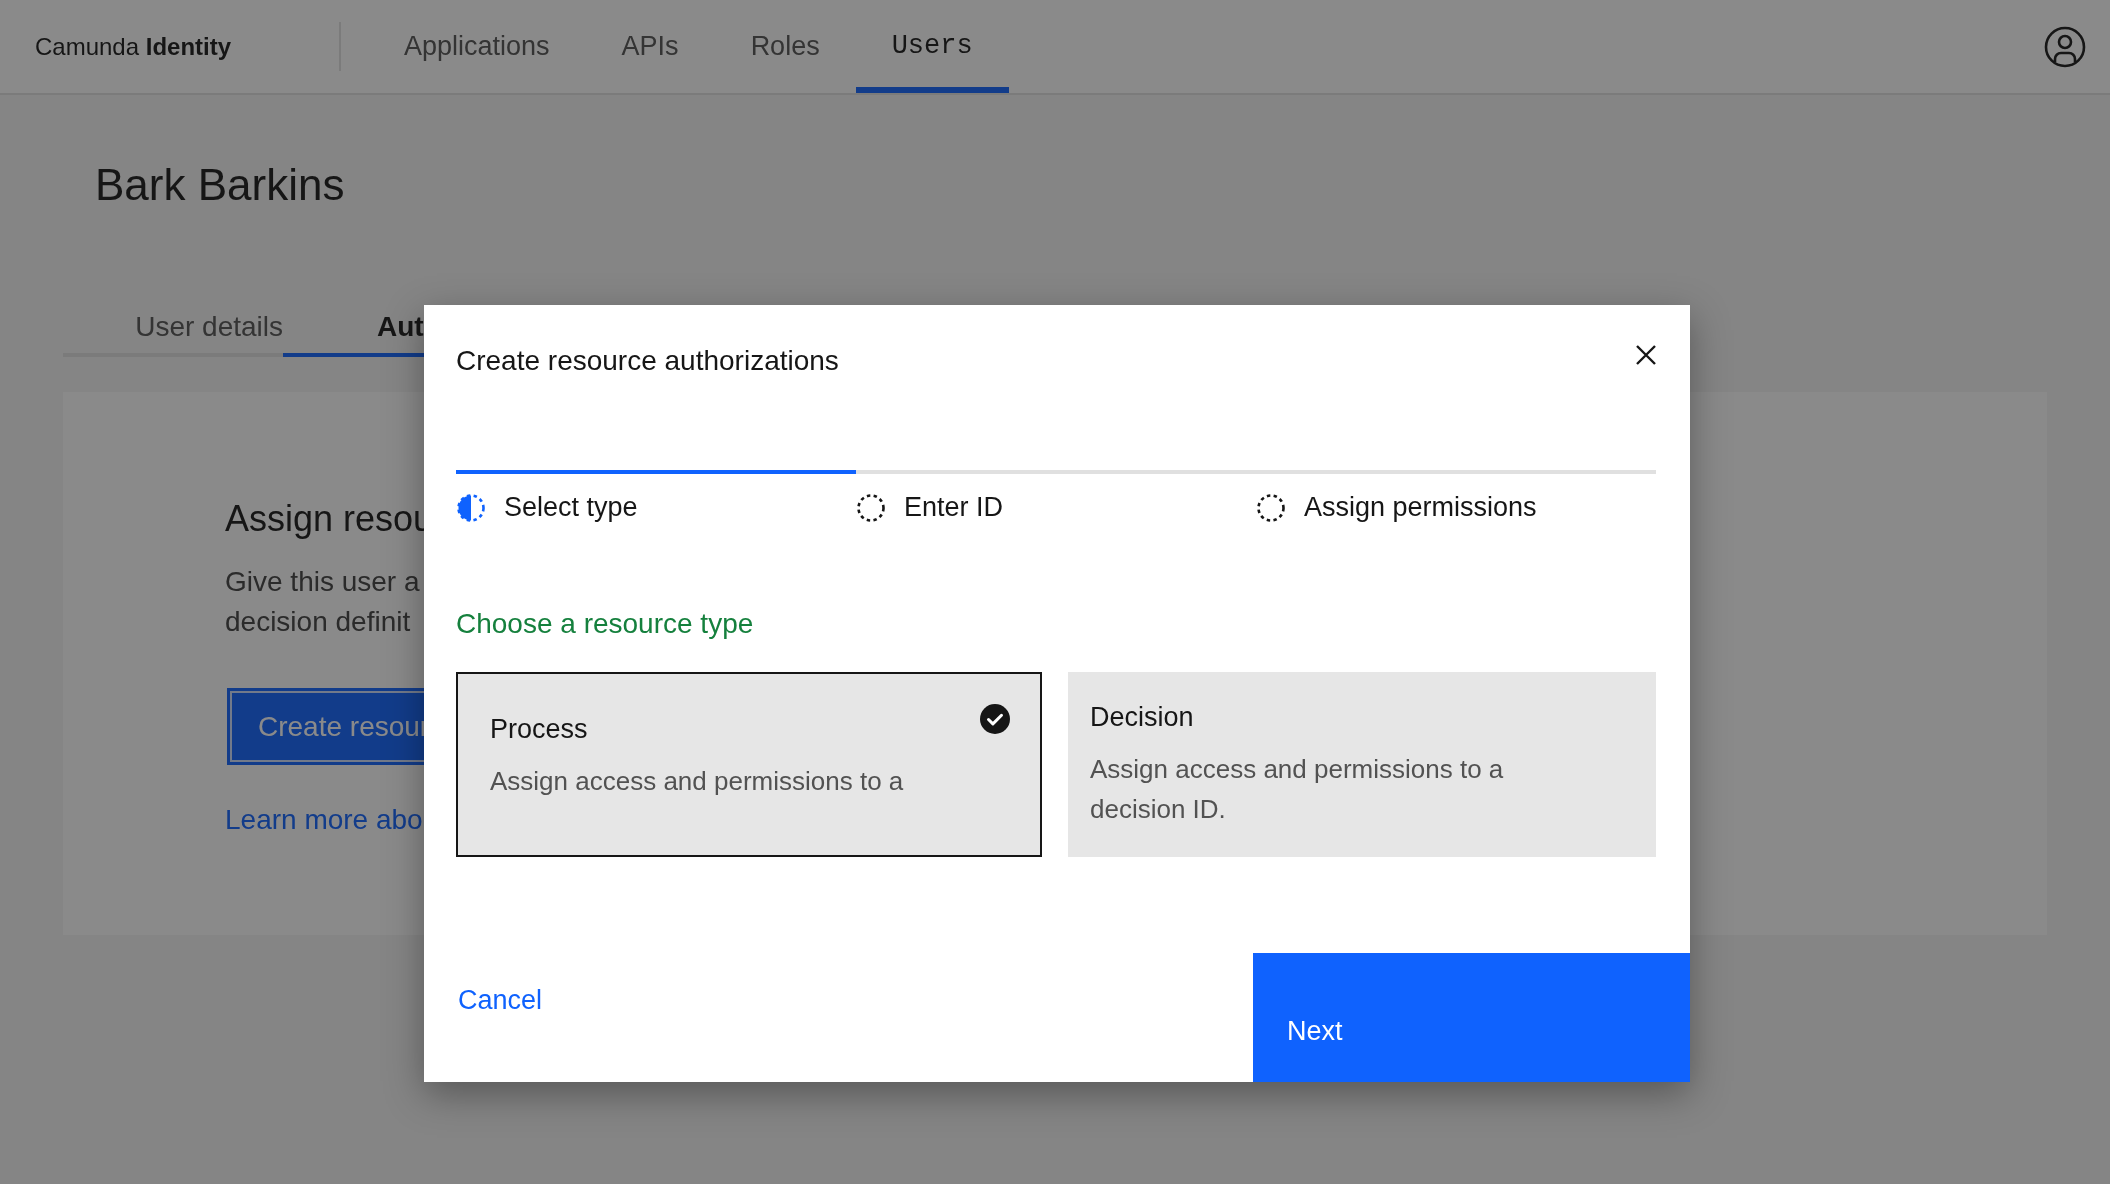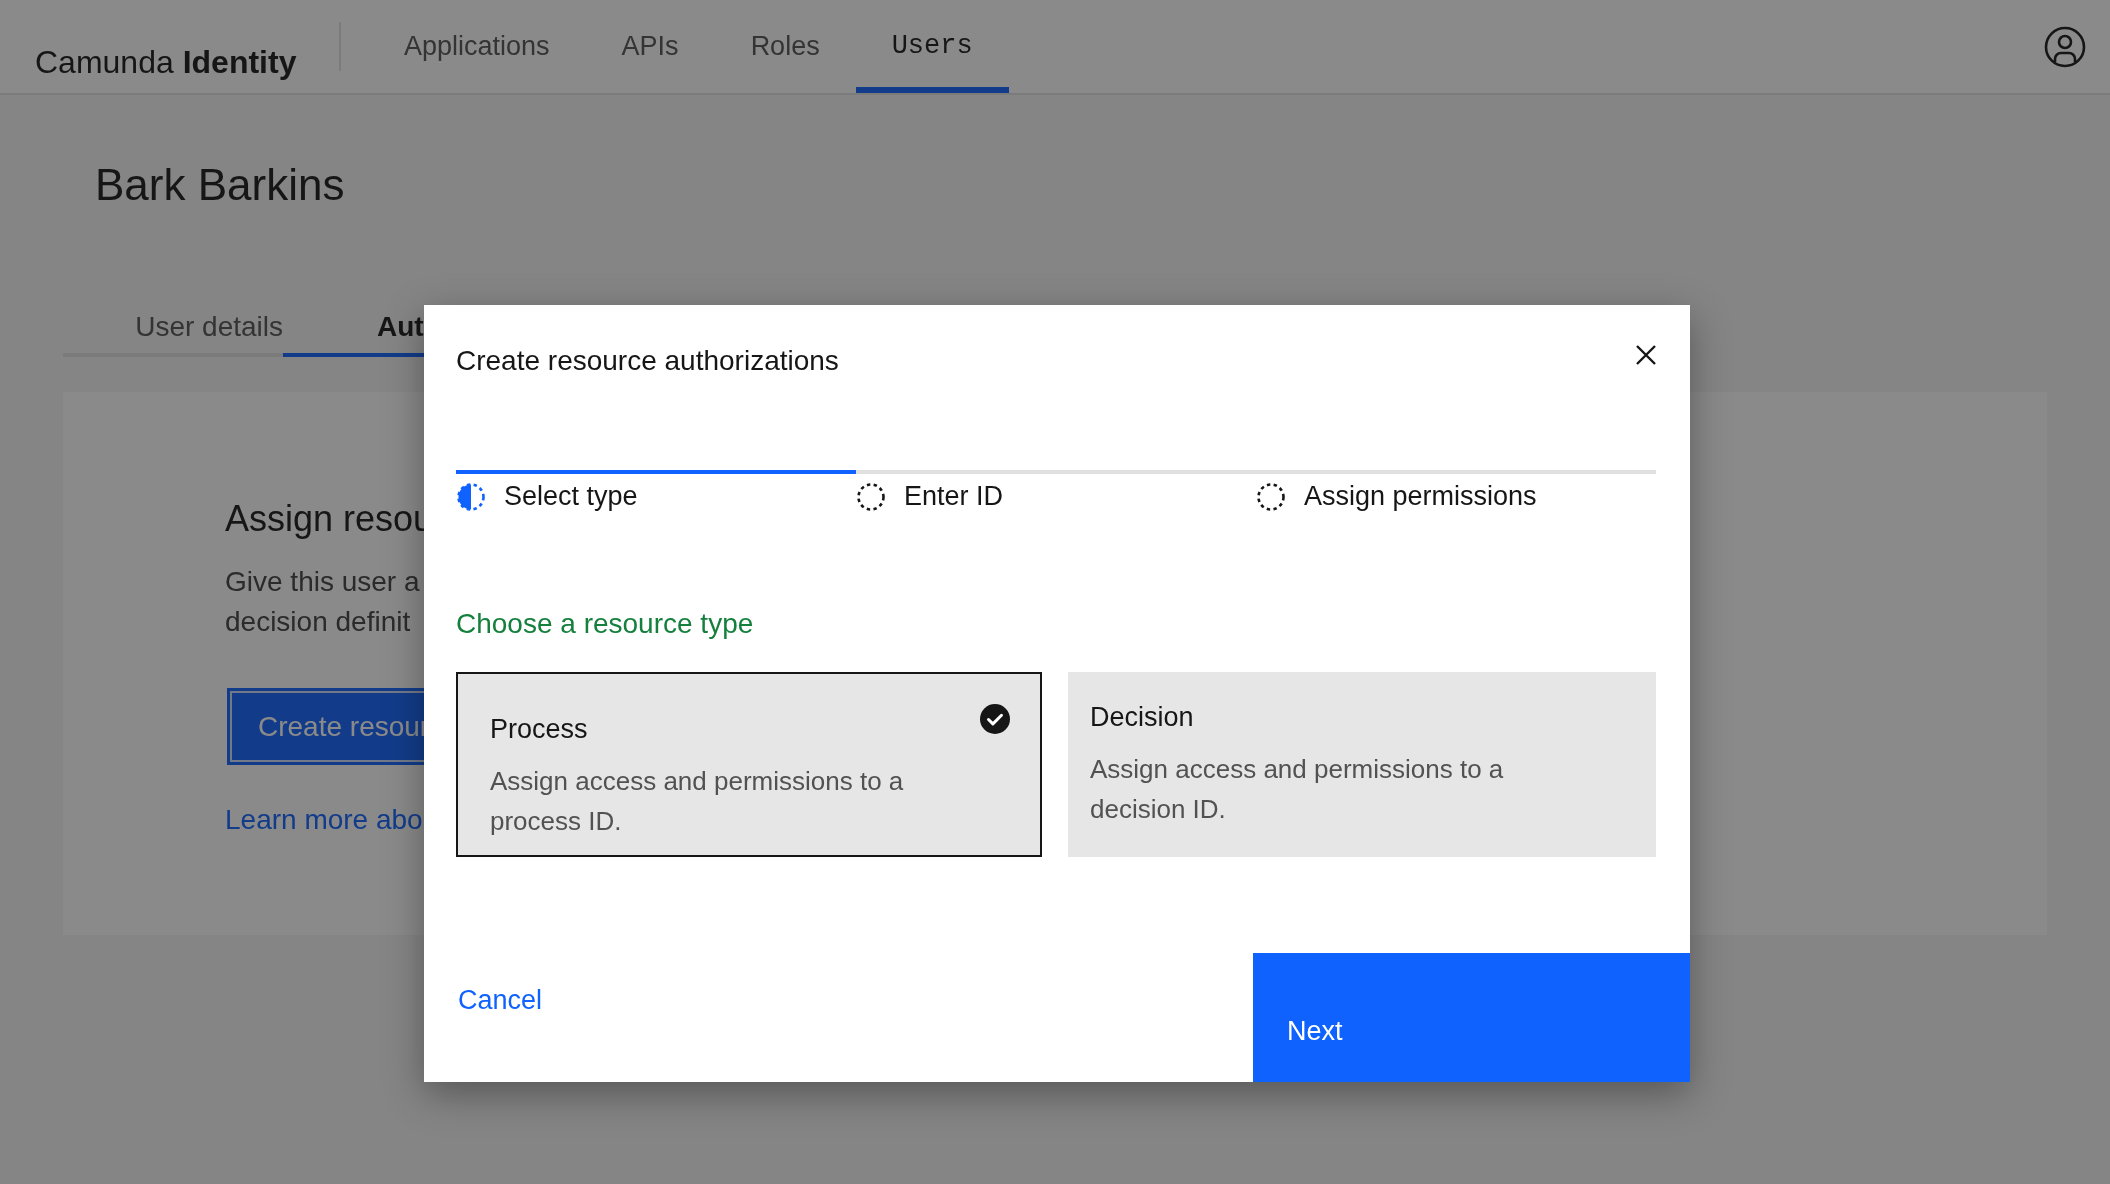--- a/index.html
+++ b/index.html
@@ -10,21 +10,21 @@
     font-family:"Liberation Sans", sans-serif;
     color:#161616;
   }
   
   .header {
     position:absolute; top:0; left:0; width:2110px; height:95px;
     background:#ffffff; border-bottom:2px solid #e0e0e0; z-index:1;
   }
   .brand {
     position:absolute; left:35px; top:0; height:93px; line-height:93px;
-    font-size:32px; color:#161616; white-space:nowrap;margin-top:16px;
+    font-size:24px; color:#161616; white-space:nowrap;
   }
   .brand b { font-weight:700; }
   .brand-divider {
     position:absolute; left:339px; top:22px; width:2px; height:49px; background:#e0e0e0;
   }
   .topnav { position:absolute; left:368px; top:0; height:93px; display:flex; }
   .topnav-item {
     height:93px; line-height:93px; padding:0 36px; font-size:27px;
     color:#525252; cursor:pointer; white-space:nowrap;
   }
@@ -76,21 +76,21 @@
     background:#ffffff; z-index:100; box-shadow:0 12px 36px rgba(0,0,0,0.35);
   }
   .modal-title {
     position:absolute; left:32px; top:40px; font-size:28px; font-weight:400; color:#161616;
   }
   .modal-close {
     position:absolute; top:26px; right:20px; width:48px; height:48px;
     display:flex; align-items:center; justify-content:center; cursor:pointer; background:none; border:none;
   }
   .progress { position:absolute; left:32px; top:165px; width:1200px; display:flex; }
-  .step { width:400px; border-top:4px solid #e0e0e0; padding-top:7px; }
+  .step { width:400px; border-top:4px solid #e0e0e0; padding-top:18px; }
   .step.current { border-top-color:#0f62fe; }
   .step-inner { display:flex; align-items:center; gap:18px; }
   .step-label { font-size:27px; color:#161616; white-space:nowrap; }
   .section-heading {
     position:absolute; left:32px; top:303px; font-size:28px; font-weight:400; color:#15803d;
   }
   .tiles { position:absolute; left:32px; top:367px; width:1200px; display:flex; gap:26px; }
   .tile {
     position:relative; height:185px; background:#e6e6e6; padding:30px 22px; cursor:pointer;
   }
@@ -191,21 +191,20 @@
       </div>
     </div>
 
     <div class="section-heading">Choose a resource type</div>
 
     <div class="tiles">
       <div class="tile selected">
         <div class="tile-title">Process</div>
         <div class="tile-desc">
           <span>Assign access and permissions to a</span>
-          <span>process ID.</span>
         </div>
         <svg class="tile-check" viewBox="0 0 30 30">
           <circle cx="15" cy="15" r="15" fill="#161616"></circle>
           <path d="M8.5 15.5 l4.4 4.4 l8.6-8.6" stroke="#ffffff" stroke-width="3" fill="none" stroke-linecap="round" stroke-linejoin="round"></path>
         </svg>
       </div>
       <div class="tile unselected">
         <div class="tile-title">Decision</div>
         <div class="tile-desc">
           <span>Assign access and permissions to a</span>

